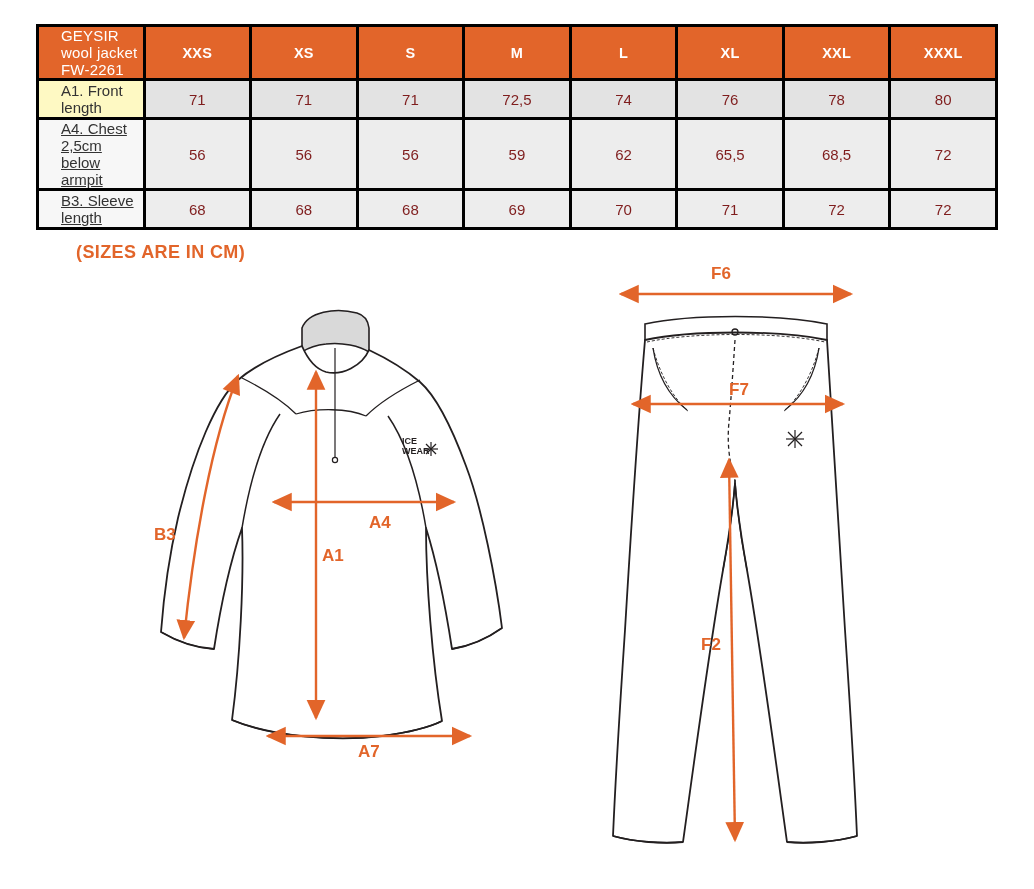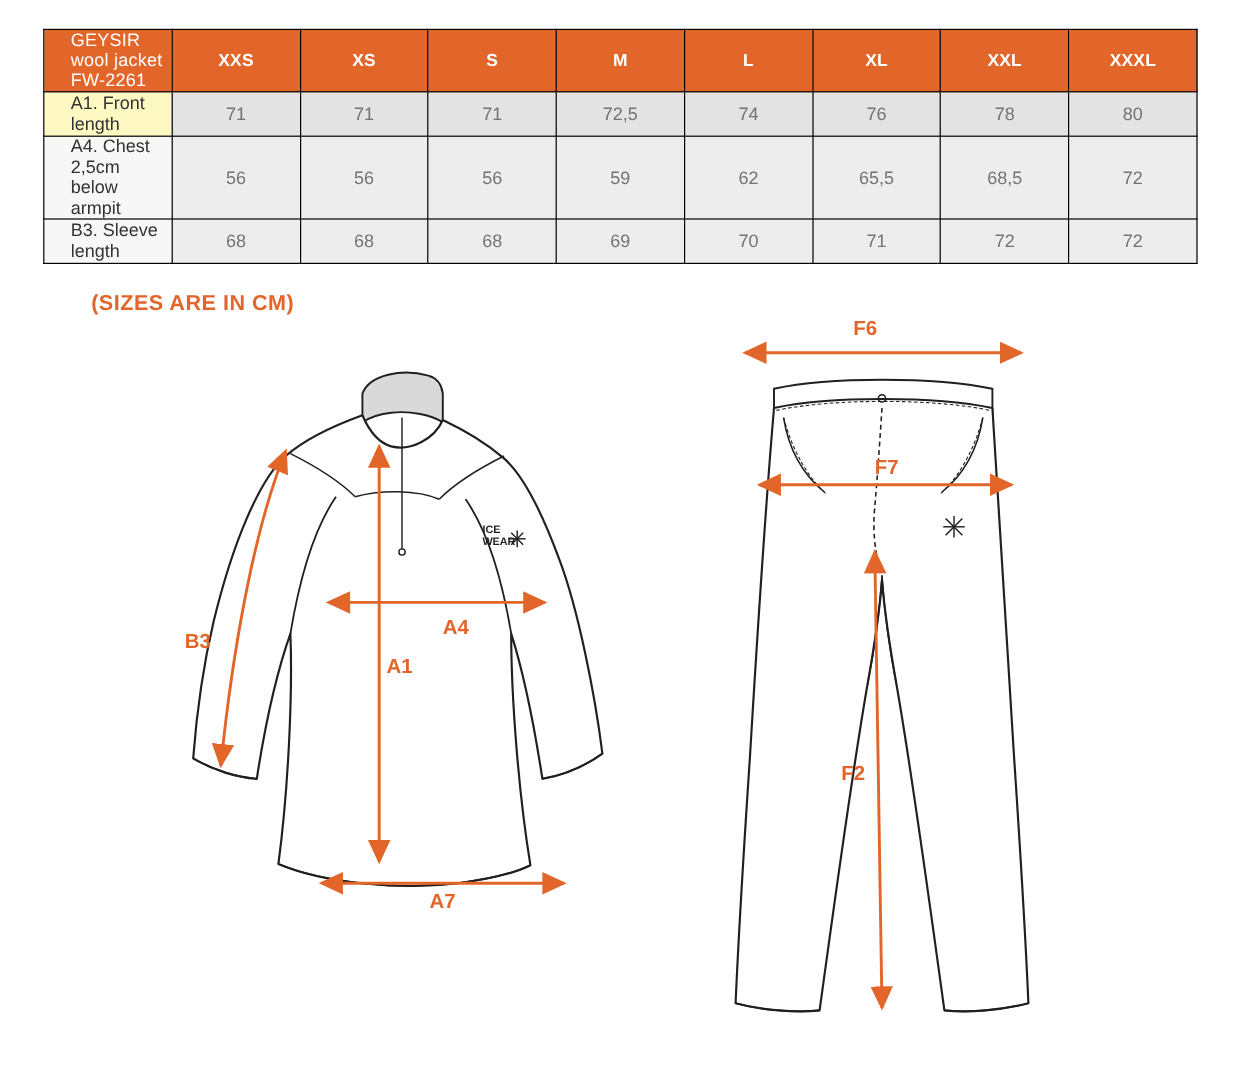--- a/index.html
+++ b/index.html
@@ -28,21 +28,21 @@
     top: 24px;
     width: 962px;
   }
   table.size-table {
     border-collapse: collapse;
     width: 962px;
     table-layout: fixed;
   }
   table.size-table th,
   table.size-table td {
-    border: 1px solid #000000;
+    border: 3px solid #000000;
     height: 36px;
     font-size: 14.5px;
     font-weight: bold;
     text-align: center;
     padding: 0;
   }
   table.size-table thead th {
     background: #e2652a;
     color: #ffffff;
     font-size: 14.5px;
@@ -57,25 +57,25 @@
   table.size-table tbody td.row-label {
     background: #fef9c3;
     color: #333333;
     text-align: left;
     padding-left: 22px;
     font-weight: normal;
     font-size: 15px;
   }
   table.size-table tbody td.val {
     background: #e3e3e3;
-    color: #737373;
+    color: #7f1d1d;
     font-weight: normal;
     font-size: 15px;
   }
-  table.size-table tbody tr.alt td.row-label { background: #f7f7f7; }
+  table.size-table tbody tr.alt td.row-label { background: #f7f7f7; text-decoration: underline; }
   table.size-table tbody tr.alt td.val { background: #ededed; text-align: center; }
 
   .units-note {
     position: absolute;
     left: 76px;
     top: 242px;
     color: #e2652a;
     font-size: 18px;
     letter-spacing: 0.4px;
     font-weight: bold;

